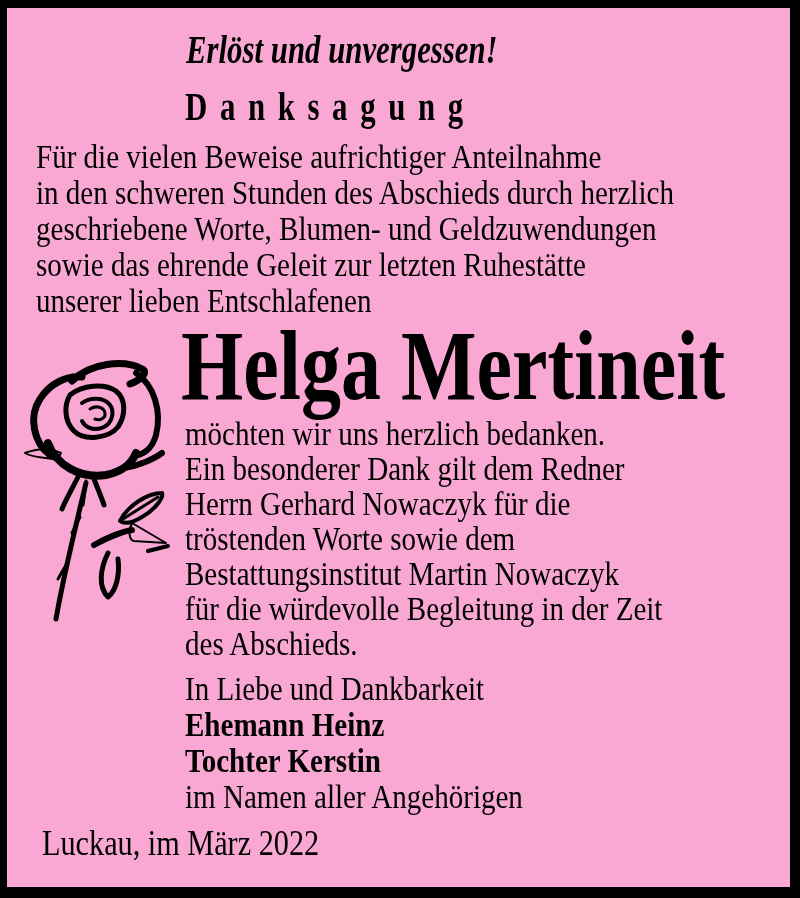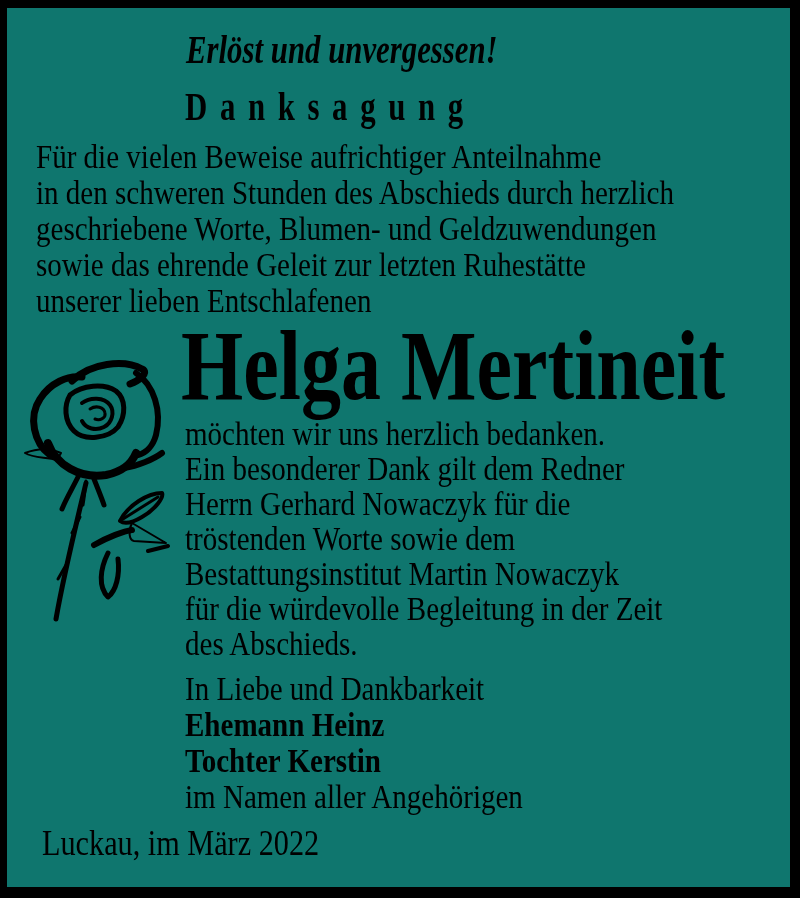--- a/index.html
+++ b/index.html
@@ -1,19 +1,19 @@
 <!DOCTYPE html>
 <html><head>
 <meta charset="utf-8">
 <style>
   html,body{margin:0;padding:0;background:#ffffff;}
   .sheet{
     position:relative;
     width:800px;height:898px;
-    background:#0f766e;
+    background:#f9a8d4;
     overflow:hidden;
     font-family:"Liberation Serif","DejaVu Serif",serif;
     color:#000000;
   }
   .frame{
     position:absolute;inset:0;
     border-top:8px solid #000;
     border-left:7px solid #000;
     border-right:10px solid #000;
     border-bottom:11px solid #000;

